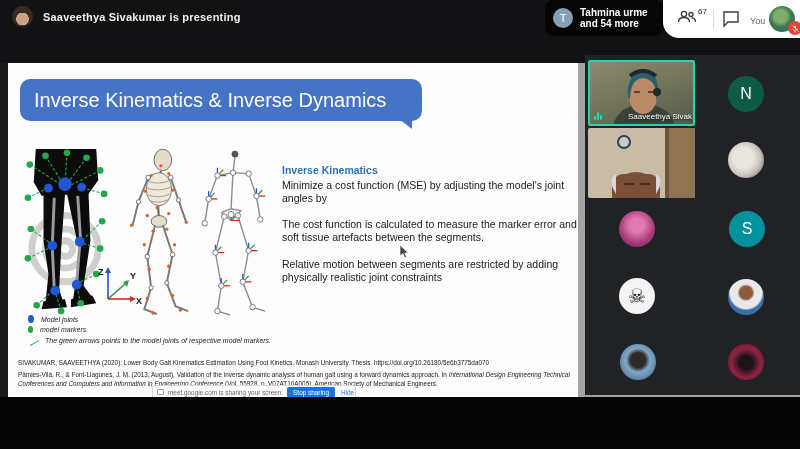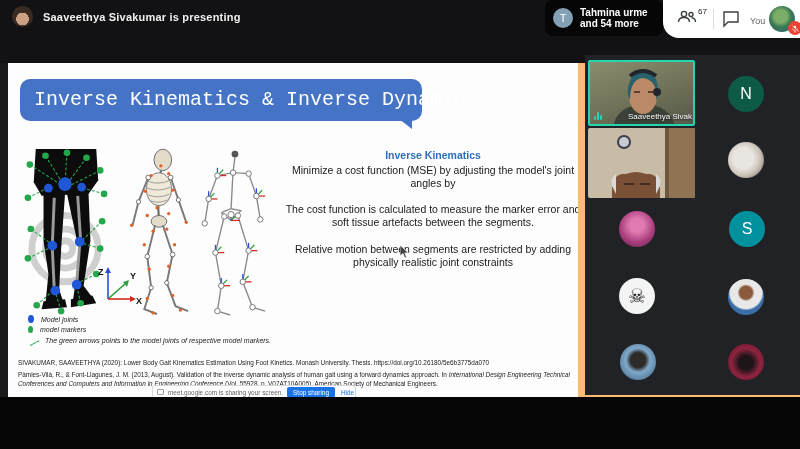--- a/index.html
+++ b/index.html
@@ -1,18 +1,18 @@
 <!DOCTYPE html>
 <html><head>
 <meta charset="utf-8">
 <style>
   * { margin:0; padding:0; box-sizing:border-box; }
   html,body { width:800px; height:449px; background:#0b0b0c; overflow:hidden; }
   body { font-family:"Liberation Sans", sans-serif; }
-  #screen { position:absolute; top:0; left:0; width:800px; height:434px; background:#fdba74; }
+  #screen { position:absolute; top:0; left:0; width:800px; height:434px; background:#a3a3a3; }
 
   
   .topbar { position:absolute; top:0; left:0; width:800px; height:63px; background:#121214; }
   .presenter-info { position:absolute; top:6px; left:12px; display:flex; align-items:center; gap:10px; }
   .presenter-avatar { width:21px; height:21px; border-radius:50%;
       background:radial-gradient(circle at 50% 62%, #caa283 0 38%, #3a2b22 39% 100%); }
   .presenter-status { color:#f1f1f1; font-size:11px; font-weight:bold; letter-spacing:.2px; }
 
   .participants-chip { position:absolute; top:0; left:545px; width:118px; height:36px;
       background:#060606; border-radius:8px; display:flex; align-items:center; gap:7px; padding:0 8px; z-index:4; }
@@ -29,33 +29,33 @@
   .you-wrap { display:flex; align-items:flex-end; gap:4px; margin-left:10px; }
   .you-label { font-size:9px; color:#5f6368; margin-bottom:6px; }
   .you-avatar { position:relative; width:26px; height:26px; border-radius:50%;
       background:radial-gradient(circle at 45% 40%, #7cae6a 0 30%, #3c7a52 50%, #2b5d7e 100%); }
   .mic-badge { position:absolute; right:-7px; bottom:-3px; width:14px; height:14px; border-radius:50%;
       background:#ea4335; display:flex; align-items:center; justify-content:center; }
 
   
   .slide { position:absolute; top:63px; left:8px; width:570px; height:334px; background:#fdfdfd; overflow:hidden; }
   .title-banner { position:absolute; top:16px; left:12px; width:402px; height:42px; background:#4573c5;
-      border-radius:10px; color:#fff; font-size:20px; line-height:42px; padding-left:14px; white-space:nowrap;font-family:Liberation Mono, monospace; }
+      border-radius:10px; color:#fff; font-size:20px; line-height:42px; padding-left:14px; white-space:nowrap; }
   .title-banner::after { content:""; position:absolute; right:10px; bottom:-8px; width:0; height:0;
       border-left:13px solid transparent; border-top:10px solid #4573c5; }
 
   .fig { position:absolute; }
   .legend { position:absolute; left:20px; top:252px; width:250px; font-size:7px; font-style:italic; color:#222; }
   .legend-row { display:flex; align-items:center; gap:7px; margin-bottom:3px; }
   .dot { width:6px; height:8px; border-radius:50%; flex:0 0 auto; }
   .dot-blue { background:#1f57d6; }
   .dot-green { background:#22a84a; width:5px; height:7px; }
   .dash-arrow { width:10px; height:8px; flex:0 0 auto; border-bottom:1.5px dashed #22a84a; transform:rotate(-28deg); }
 
-  .text-col { position:absolute; left:274px; top:86px; width:302px; color:#202020; font-size:10.5px; line-height:1.22;text-align:center; }
+  .text-col { position:absolute; left:274px; top:101px; width:302px; color:#202020; font-size:10.5px; line-height:1.22; }
   .text-heading { color:#2e6fba; font-weight:bold; font-size:10.5px; margin-bottom:2px; }
   .text-col p { margin-bottom:14px; }
 
   .citations { position:absolute; left:10px; top:296px; width:558px; color:#1c1c1c; }
   .cite1 { font-size:6.4px; margin-bottom:5px; }
   .cite2 { font-size:6.4px; line-height:1.4; }
   .cite-italic { font-style:italic; }
 
   .cursor { position:absolute; left:392px; top:182px; }
 

